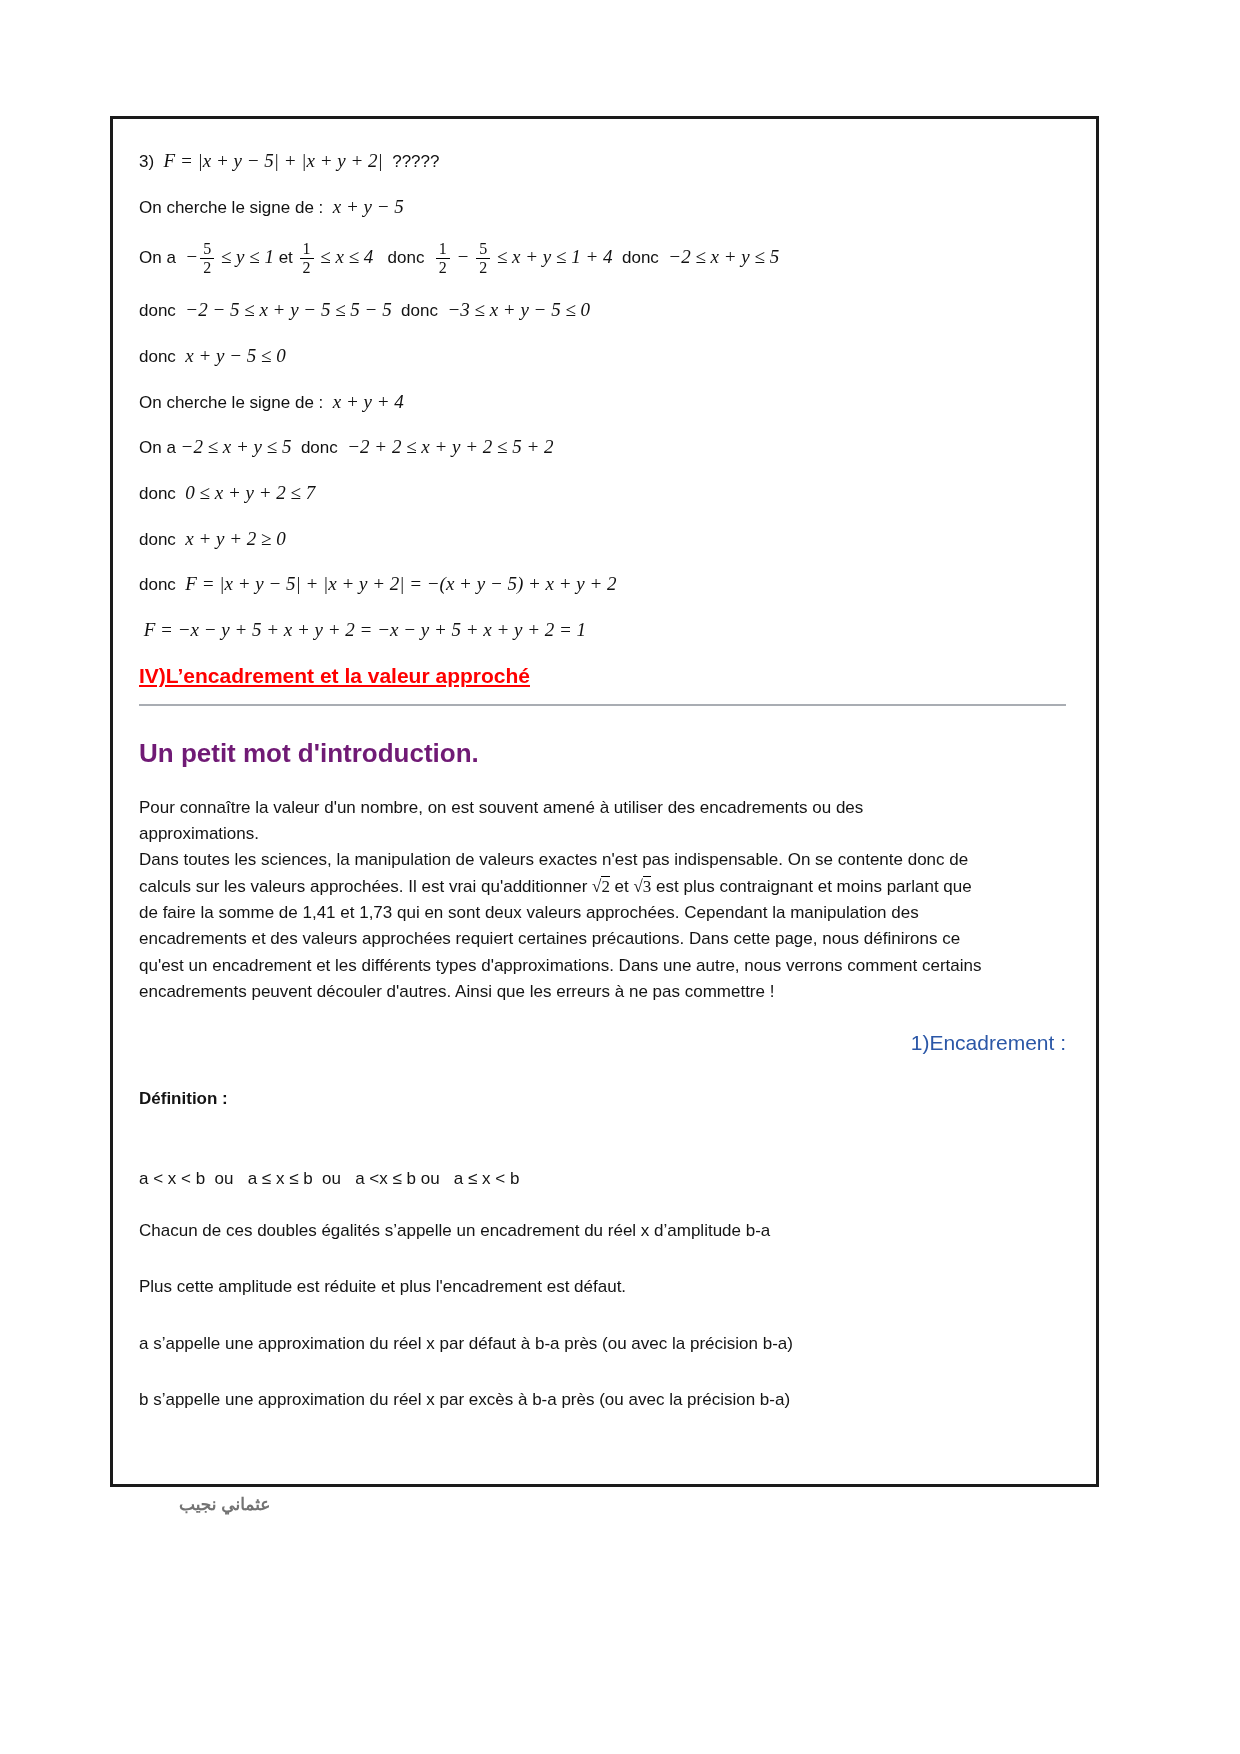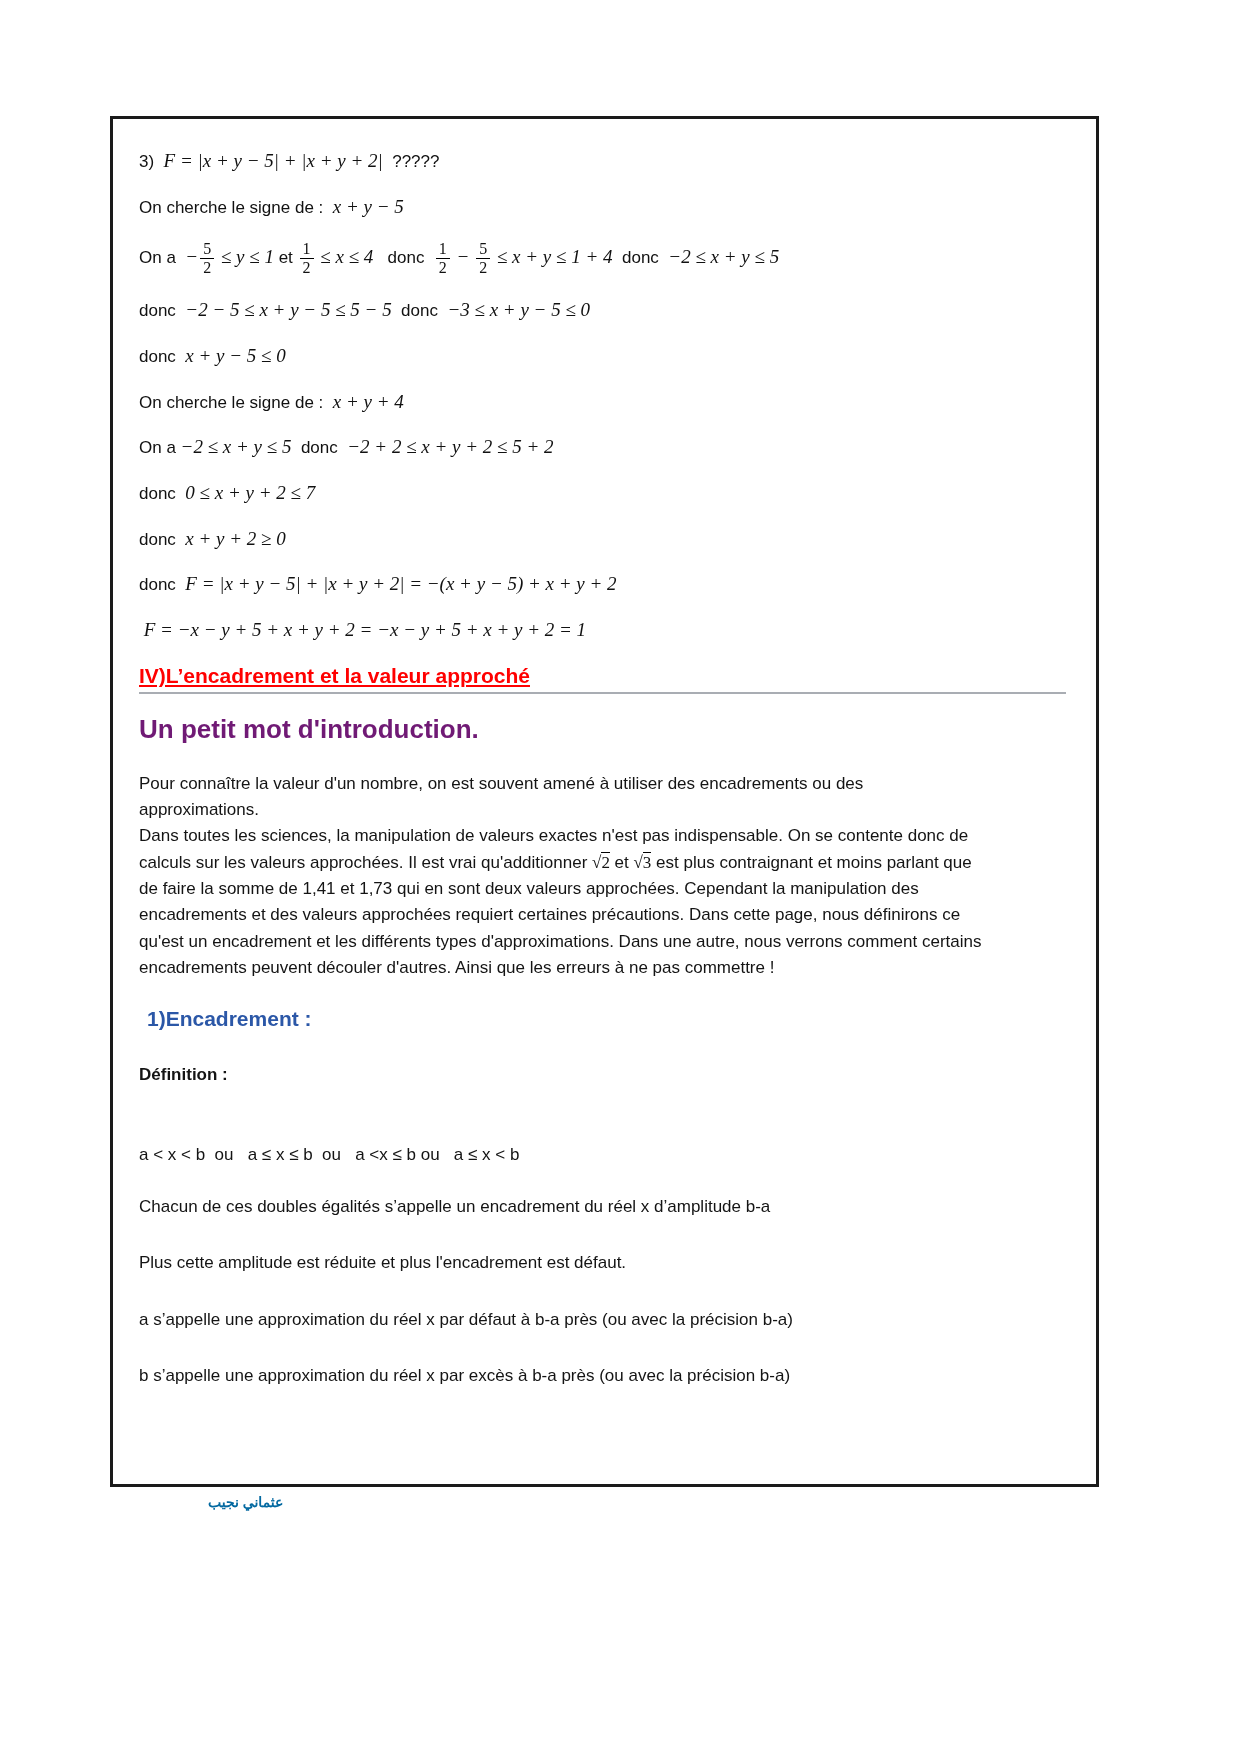--- a/index.html
+++ b/index.html
@@ -26,41 +26,41 @@
     vertical-align:middle; font-family:"Liberation Serif", serif;
     font-style:normal; font-size:16px; line-height:1.12; margin:0 2px;
   }
   .frac .num { border-bottom:1px solid #000; padding:0 3px; }
   .frac .den { padding:0 3px; }
   .sqrt { font-family:"Liberation Serif", serif; font-style:normal; white-space:nowrap; }
   .sqrt .rad { font-style:normal; }
   .sqrt .rv  { border-top:1px solid #000; }
 
   
-  .rule-wrap { border-bottom:2px solid #a9adb3; padding-bottom:4px; margin:8px 0 20px; }
+  .rule-wrap { border-bottom:2px solid #a9adb3; padding-bottom:16px; margin:8px 0 32px; }
   .red-heading {
     color:var(--accent-red, #ff0000); font-size:21px; font-weight:bold;
     text-decoration:underline;
   }
   .intro-heading { font-size:26px; font-weight:bold; color:#701a75; margin:0 0 26px; }
   .blue-heading {
-    color:var(--accent-blue, #2b57a7); font-size:21px; font-weight:bold;
-    margin:24px 0 34px; padding-left:8px;
+    color:var(--accent-blue, #2b57a7); font-size:21px; font-weight:normal;
+    margin:24px 0 34px; padding-left:8px;text-align:right;
   }
   .def-label { font-weight:bold; font-size:17px; margin-bottom:30px; }
 
   
   .body-p { font-size:17px; line-height:1.55; margin-bottom:26px; max-width:845px; }
   .body-p .tx { white-space:pre-wrap; }
   .spaced { margin-bottom:30px; }
 
   
   .footer-sig {
-    position:absolute; left:208px; top:1494px;
-    font-size:14px; font-weight:bold; color:#0369a1; direction:rtl;
+    position:absolute; left:179px; top:1494px;
+    font-size:17px; font-weight:bold; color:#737373; direction:rtl;
   }
 </style>
 </head>
 <body>
 
 <div class="frame">
 
   <div>
       <div class="math-line"><span class="tx">3)  </span><span class="m">F = |x + y − 5| + |x + y + 2|</span><span class="tx">  ?????</span></div>
       <div class="math-line"><span class="tx">On cherche le signe de :  </span><span class="m">x + y − 5</span></div>

